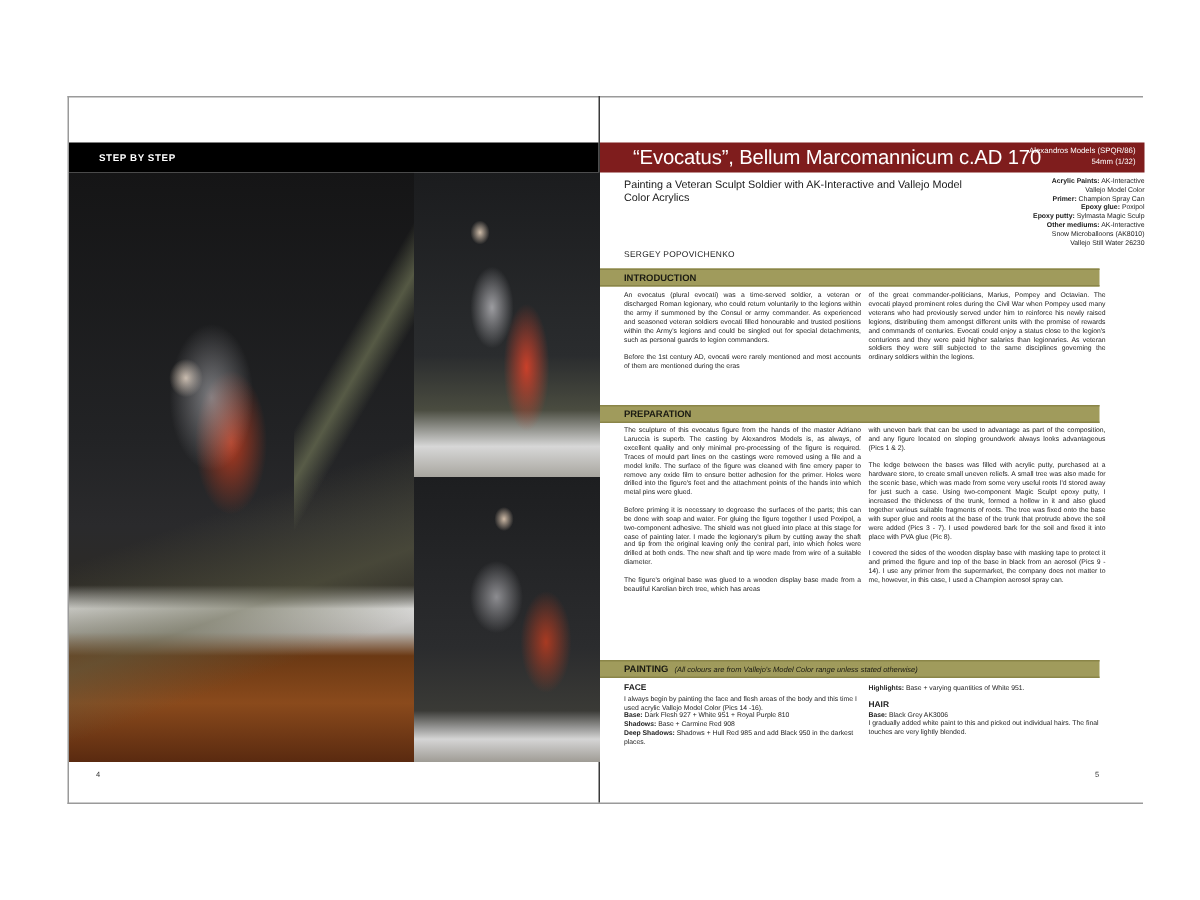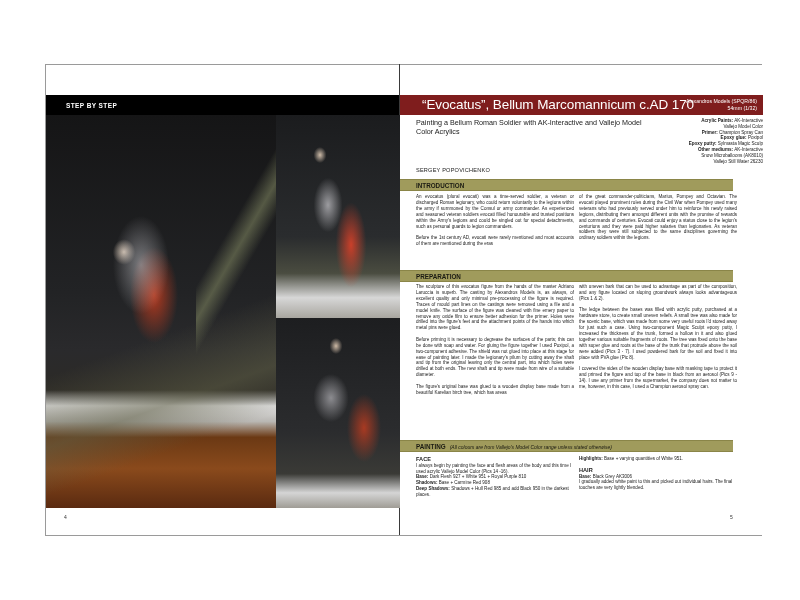--- a/index.html
+++ b/index.html
@@ -108,21 +108,21 @@
 <div class="page-num" style="left:64px; top:514px;">4</div>
 
 <div class="title-band">
   <div class="title">“Evocatus”, Bellum Marcomannicum c.AD 170</div>
   <div class="maker">
     <div>Alexandros Models (SPQR/86)</div>
     <div>54mm (1/32)</div>
   </div>
 </div>
 
-<div class="subtitle">Painting a Bellum Roman Soldier with AK-Interactive and Vallejo Model Color Acrylics</div>
+<div class="subtitle">Painting a Veteran Sculpt Soldier with AK-Interactive and Vallejo Model Color Acrylics</div>
 
 <div class="materials">
   <div><b>Acrylic Paints:</b> <span>AK-Interactive</span></div>
   <div><span>Vallejo Model Color</span></div>
   <div><b>Primer:</b> <span>Champion Spray Can</span></div>
   <div><b>Epoxy glue:</b> <span>Poxipol</span></div>
   <div><b>Epoxy putty:</b> <span>Sylmasta Magic Sculp</span></div>
   <div><b>Other mediums:</b> <span>AK-Interactive</span></div>
   <div><span>Snow Microballoons (AK8010)</span></div>
   <div><span>Vallejo Still Water 26230</span></div>

